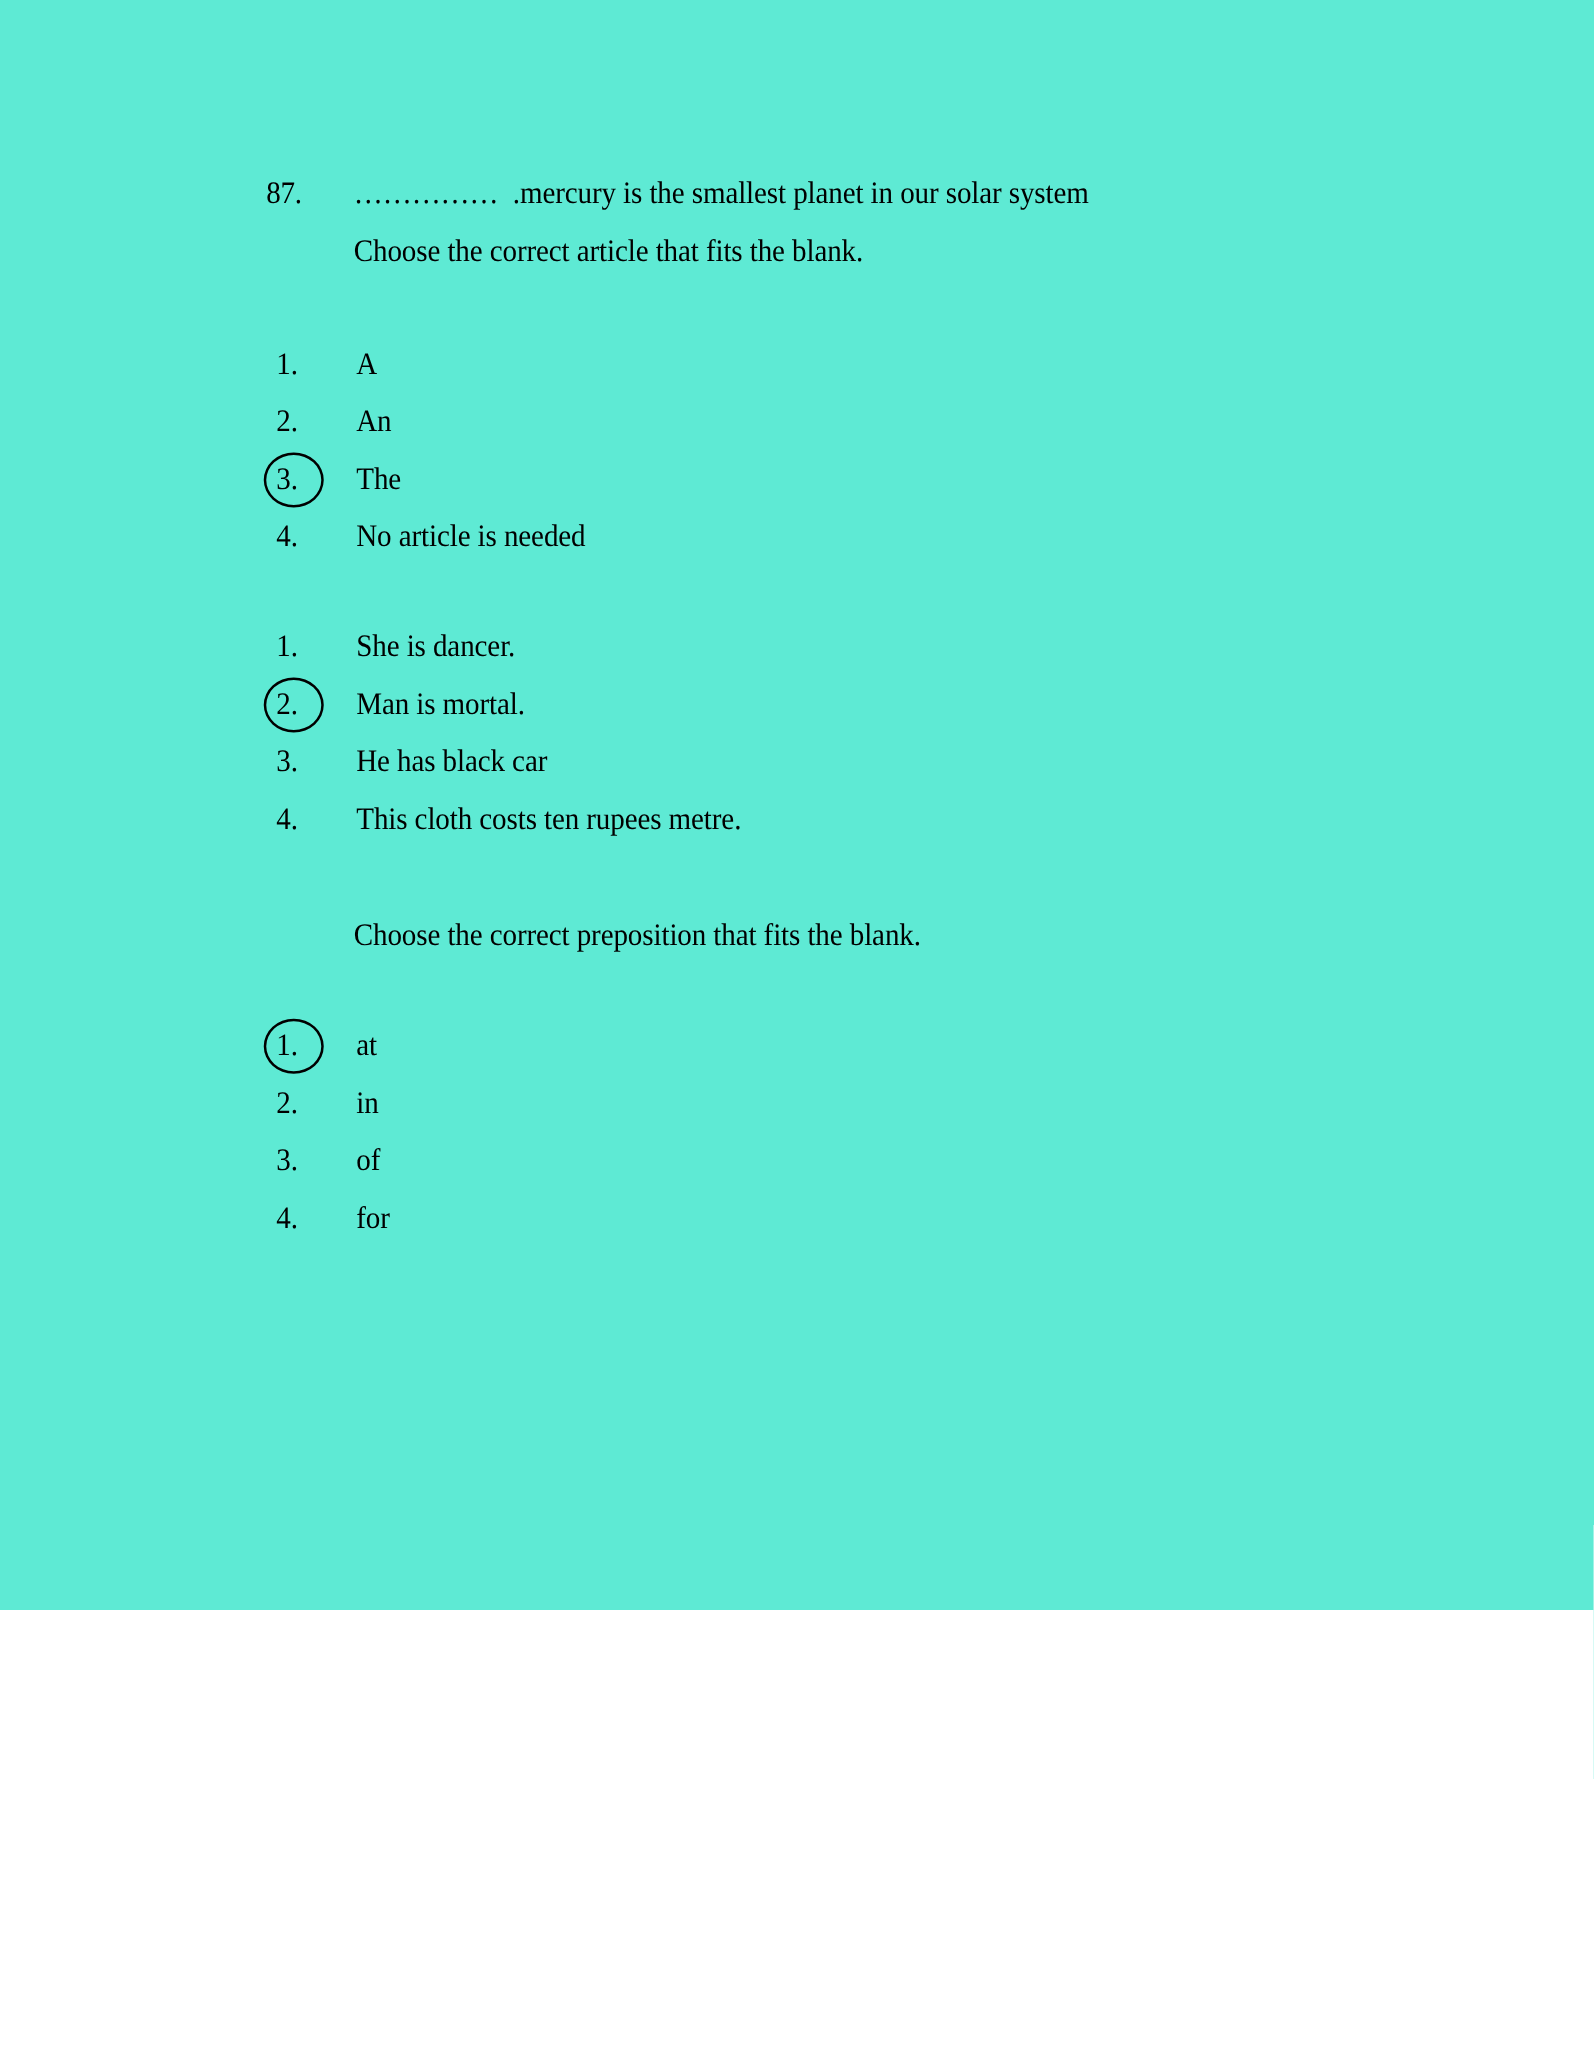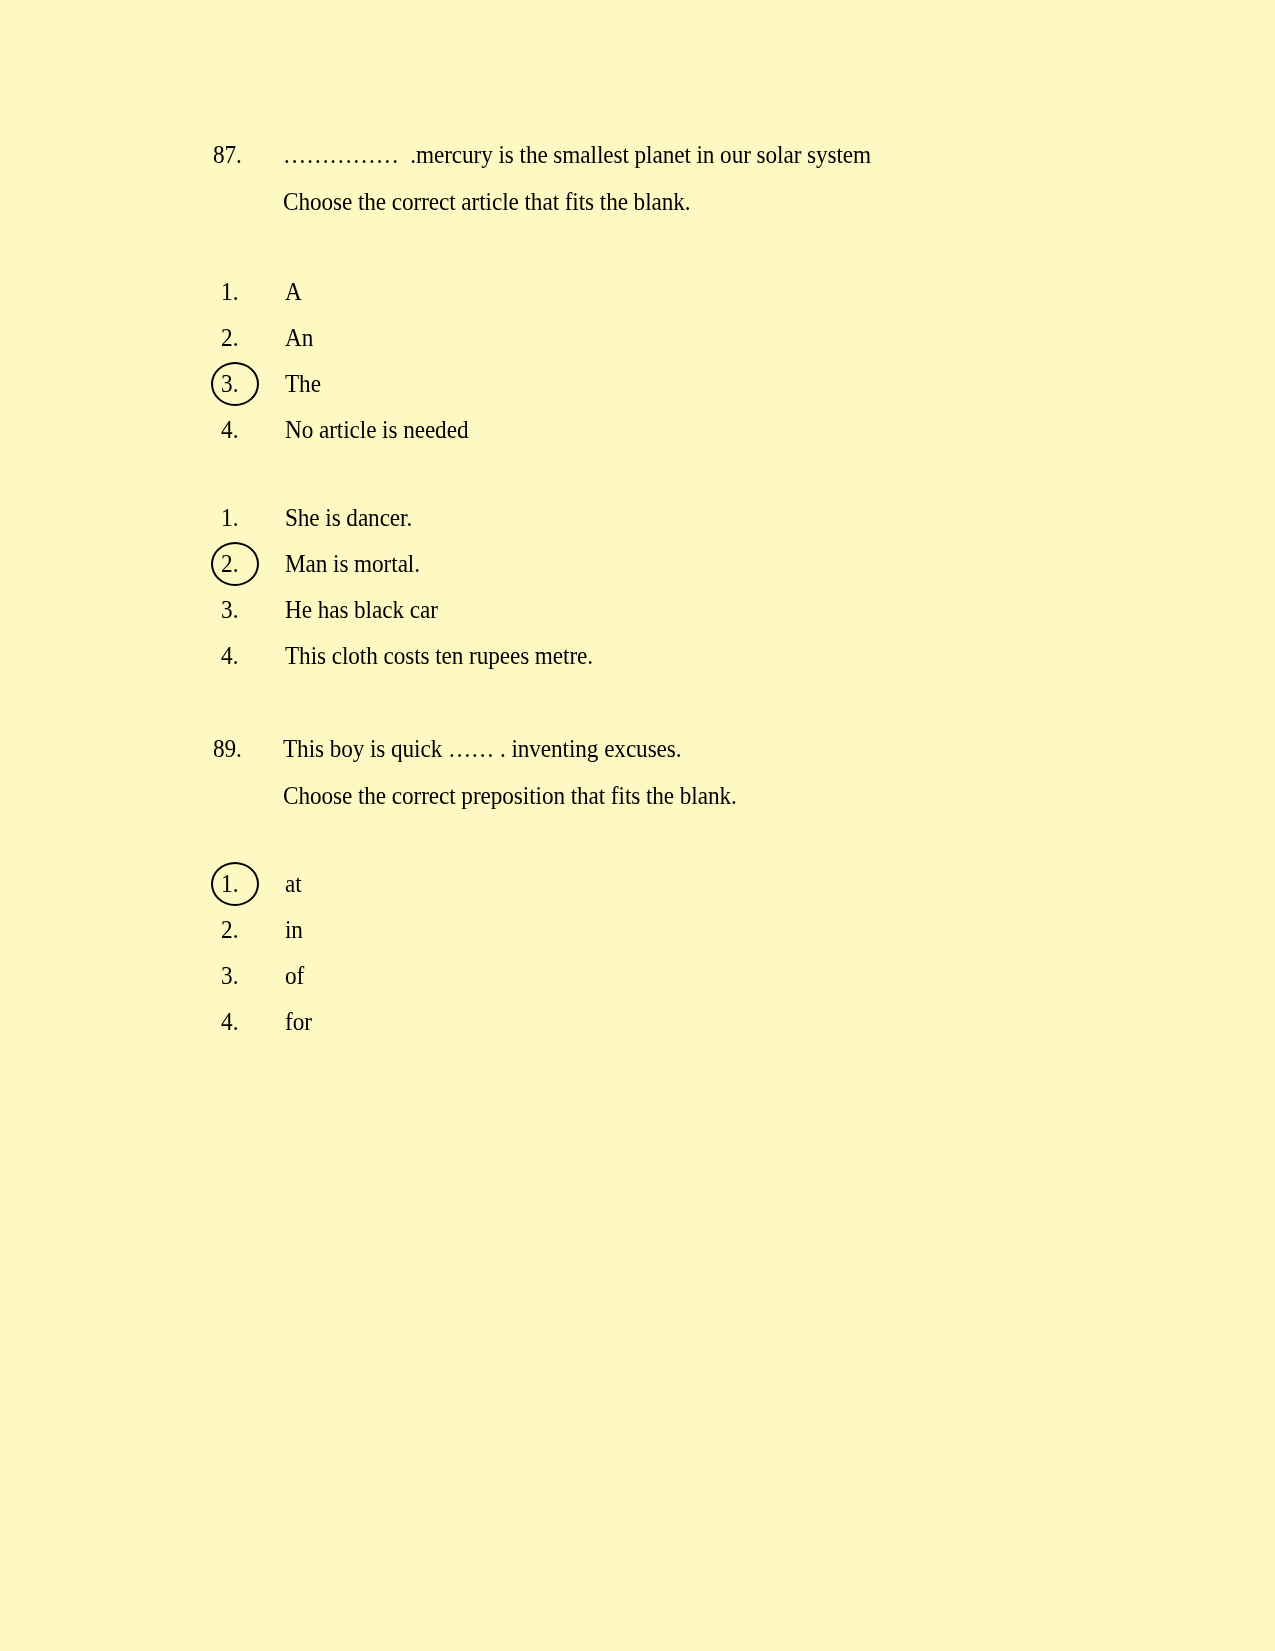--- a/index.html
+++ b/index.html
@@ -8,22 +8,22 @@
     padding: 0;
     background: #ffffff;
   }
   body {
     font-family: "Liberation Serif", "DejaVu Serif", serif;
     color: #000000;
   }
   .page {
     position: relative;
     width: 1275px;
-    height: 1651px;
-    background: #fef9c3;
+    height: 1288px;
+    background: #5eead4;
     overflow: hidden;
     box-sizing: border-box;
   }
   .content {
     position: absolute;
     left: 213px;
     top: 131px;
     width: 860px;
   }
 
@@ -192,24 +192,20 @@
             <span class="opt-num">4.</span>
           </div>
           <div class="opt-text">This cloth costs ten rupees metre.</div>
         </div>
       </div>
     </div>
 
     <div class="gap-between-q-2"></div>
 
     <div class="question-block">
-      <div class="q-head">
-        <div class="q-number">89.</div>
-        <div class="q-stem">This boy is quick …… . inventing excuses.</div>
-      </div>
       <div class="q-subtext">Choose the correct preposition that fits the blank.</div>
 
       <div class="gap-after-stem-89"></div>
 
       <div class="options">
         <div class="option-row">
           <div class="opt-marker">
             <span class="opt-circle"></span>
             <span class="opt-num">1.</span>
           </div>

